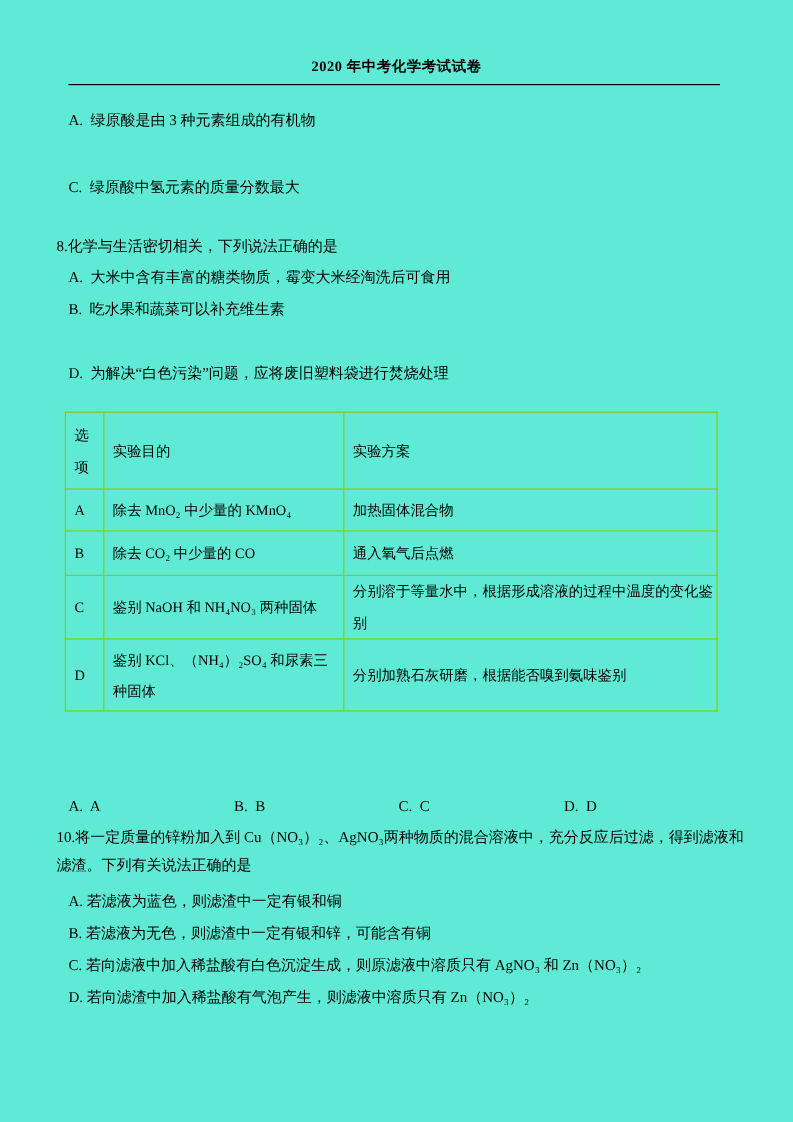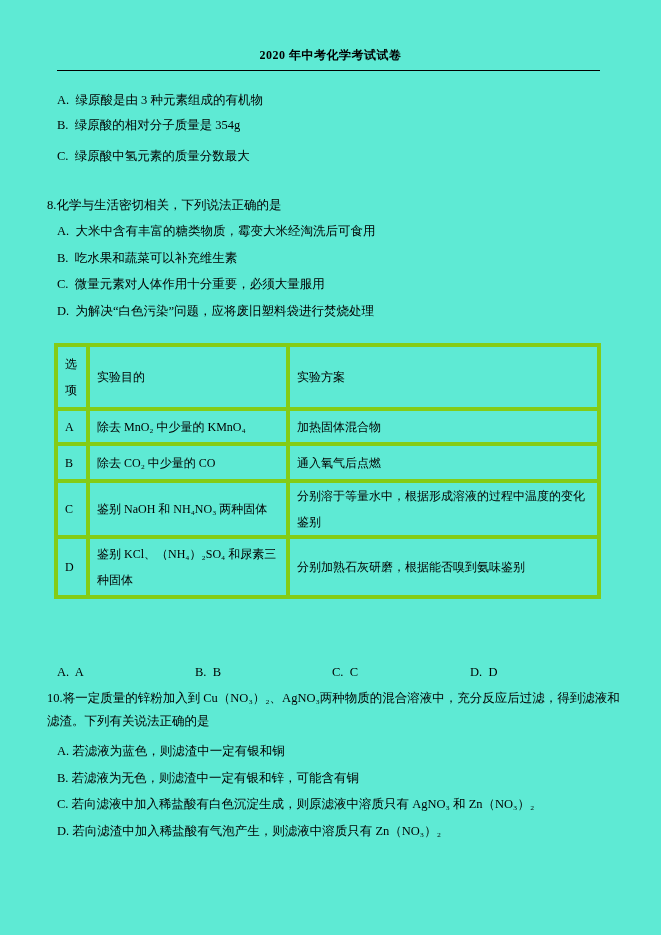--- a/index.html
+++ b/index.html
@@ -12,41 +12,39 @@
     font-size:12px;font-weight:bold;letter-spacing:0.5px;
   }
   .hrule{position:absolute;top:70px;left:57px;width:543px;height:0;border-top:1.5px solid #000;}
   .line{position:absolute;left:57px;font-size:12.5px;line-height:14px;white-space:pre;text-align:right;}
   .line.q{left:47px;}
   .qtable{
     position:absolute;left:54px;top:343px;width:543px;
     border-collapse:collapse;table-layout:fixed;font-size:12px;border:1.5px solid #000;
   }
   .qtable td{
-    border:4px solid #84cc16;padding:0 2px 0 7px;vertical-align:middle;
+    border:1px solid #84cc16;padding:0 2px 0 7px;vertical-align:middle;
     line-height:26px;overflow:hidden;word-break:break-all;
   }
   .ans{position:absolute;top:665px;font-size:12.5px;line-height:14px;white-space:pre;}
 </style>
 </head>
 <body>
 
 <div class="page">
 
   <div class="title">2020 年中考化学考试试卷</div>
   <div class="hrule"></div>
 
   <div class="line" style="top:93px">A.  绿原酸是由 3 种元素组成的有机物</div>
-  <div class="line" style="top:118px">B.  绿原酸的相对分子质量是 354g</div>
   <div class="line" style="top:149px">C.  绿原酸中氢元素的质量分数最大</div>
 
   <div class="line q" style="top:198px">8.化学与生活密切相关，下列说法正确的是</div>
   <div class="line" style="top:224px">A.  大米中含有丰富的糖类物质，霉变大米经淘洗后可食用</div>
   <div class="line" style="top:251px">B.  吃水果和蔬菜可以补充维生素</div>
-  <div class="line" style="top:277px">C.  微量元素对人体作用十分重要，必须大量服用</div>
   <div class="line" style="top:304px">D.  为解决“白色污染”问题，应将废旧塑料袋进行焚烧处理</div>
 
 
   <table class="qtable">
     <colgroup>
       <col style="width:32px">
         <col style="width:200px">
         <col style="width:311px">
     </colgroup>
     <tbody>

